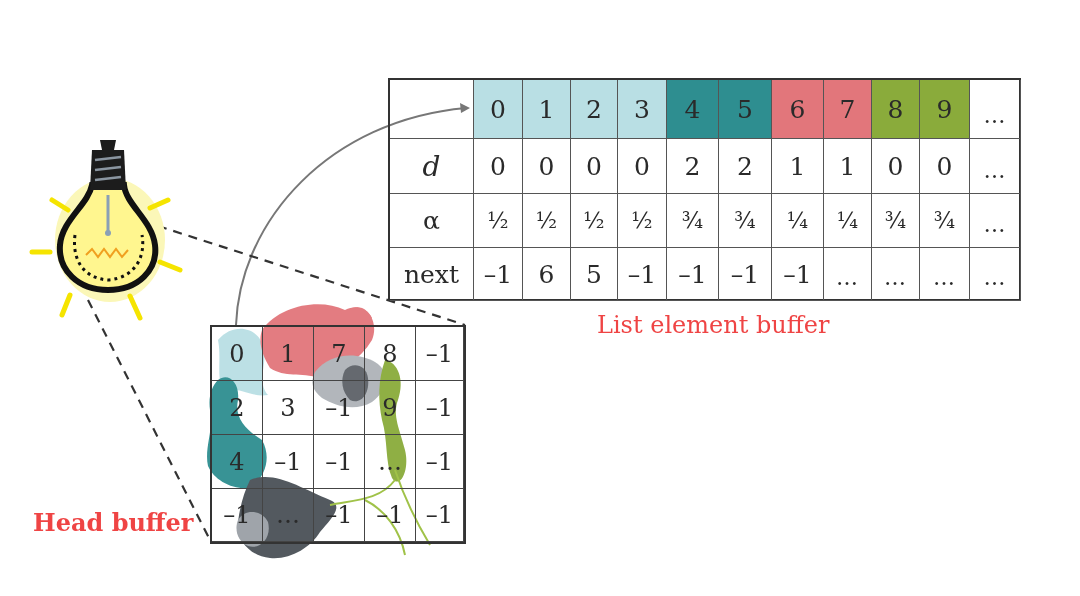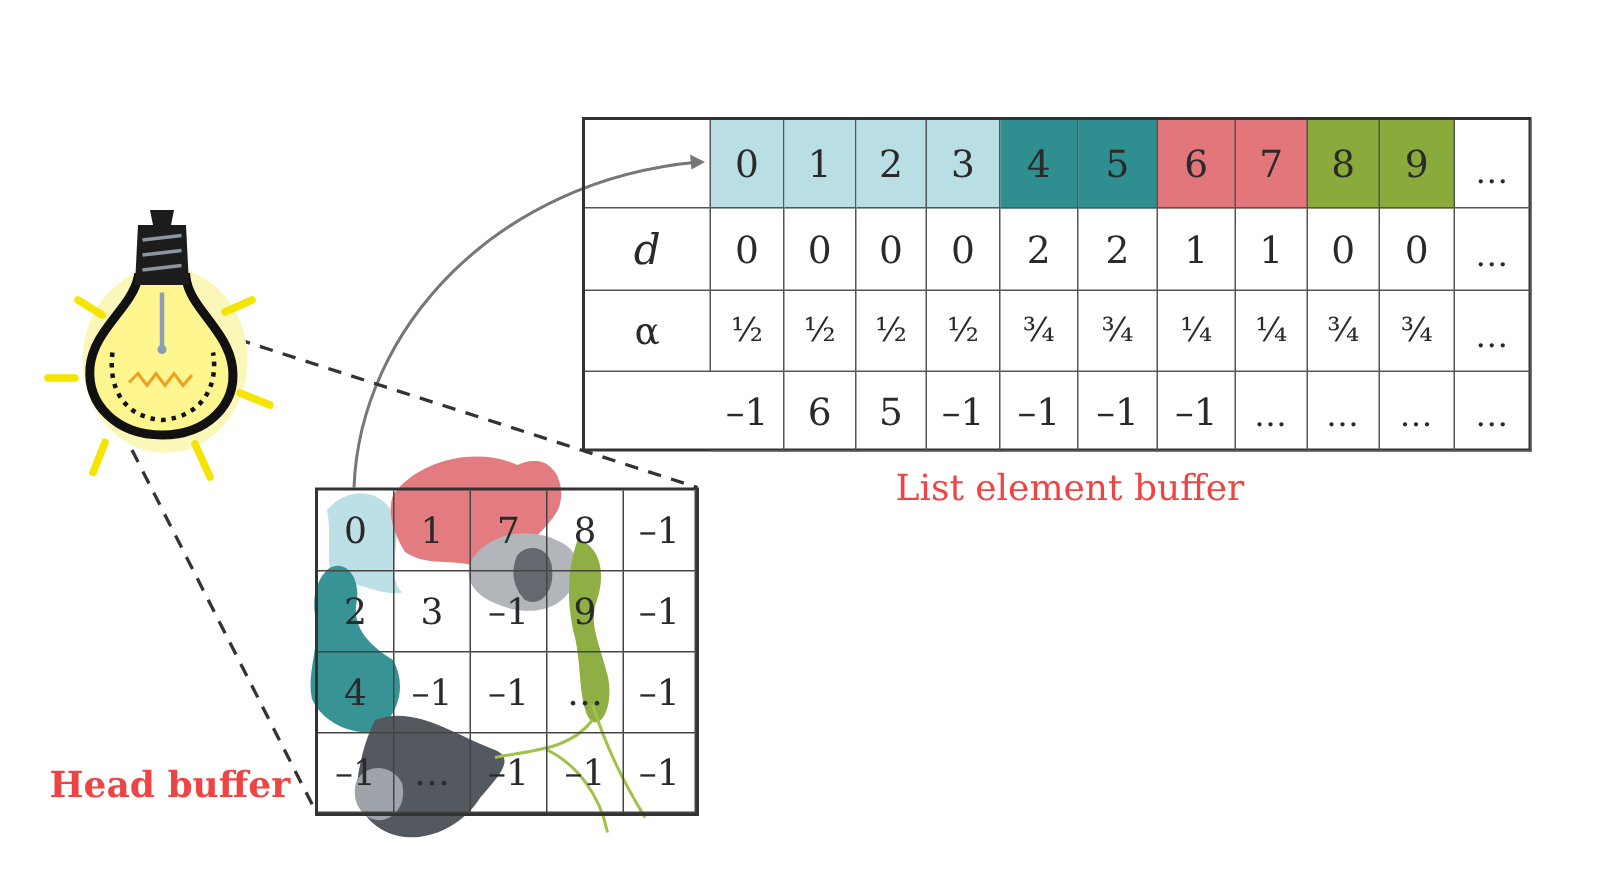--- a/index.html
+++ b/index.html
@@ -104,20 +104,21 @@
     <div class="cell frac" style="left: 133px; top: 114px; width: 48px; height: 54px;">½</div>
     <div class="cell frac" style="left: 181px; top: 114px; width: 47px; height: 54px;">½</div>
     <div class="cell frac" style="left: 228px; top: 114px; width: 49px; height: 54px;">½</div>
     <div class="cell frac" style="left: 277px; top: 114px; width: 52px; height: 54px;">¾</div>
     <div class="cell frac" style="left: 329px; top: 114px; width: 53px; height: 54px;">¾</div>
     <div class="cell frac" style="left: 382px; top: 114px; width: 52px; height: 54px;">¼</div>
     <div class="cell frac" style="left: 434px; top: 114px; width: 48px; height: 54px;">¼</div>
     <div class="cell frac" style="left: 482px; top: 114px; width: 48px; height: 54px;">¾</div>
     <div class="cell frac" style="left: 530px; top: 114px; width: 50px; height: 54px;">¾</div>
     <div class="cell ell" style="left: 580px; top: 114px; width: 51px; height: 54px;">…</div>
+    <div class="cell rowlabel" style="left: 0px; top: 168px; width: 84px; height: 53px;">next</div>
     <div class="cell " style="left: 84px; top: 168px; width: 49px; height: 53px;">–1</div>
     <div class="cell " style="left: 133px; top: 168px; width: 48px; height: 53px;">6</div>
     <div class="cell " style="left: 181px; top: 168px; width: 47px; height: 53px;">5</div>
     <div class="cell " style="left: 228px; top: 168px; width: 49px; height: 53px;">–1</div>
     <div class="cell " style="left: 277px; top: 168px; width: 52px; height: 53px;">–1</div>
     <div class="cell " style="left: 329px; top: 168px; width: 53px; height: 53px;">–1</div>
     <div class="cell " style="left: 382px; top: 168px; width: 52px; height: 53px;">–1</div>
     <div class="cell ell" style="left: 434px; top: 168px; width: 48px; height: 53px;">…</div>
     <div class="cell ell" style="left: 482px; top: 168px; width: 48px; height: 53px;">…</div>
     <div class="cell ell" style="left: 530px; top: 168px; width: 50px; height: 53px;">…</div>

